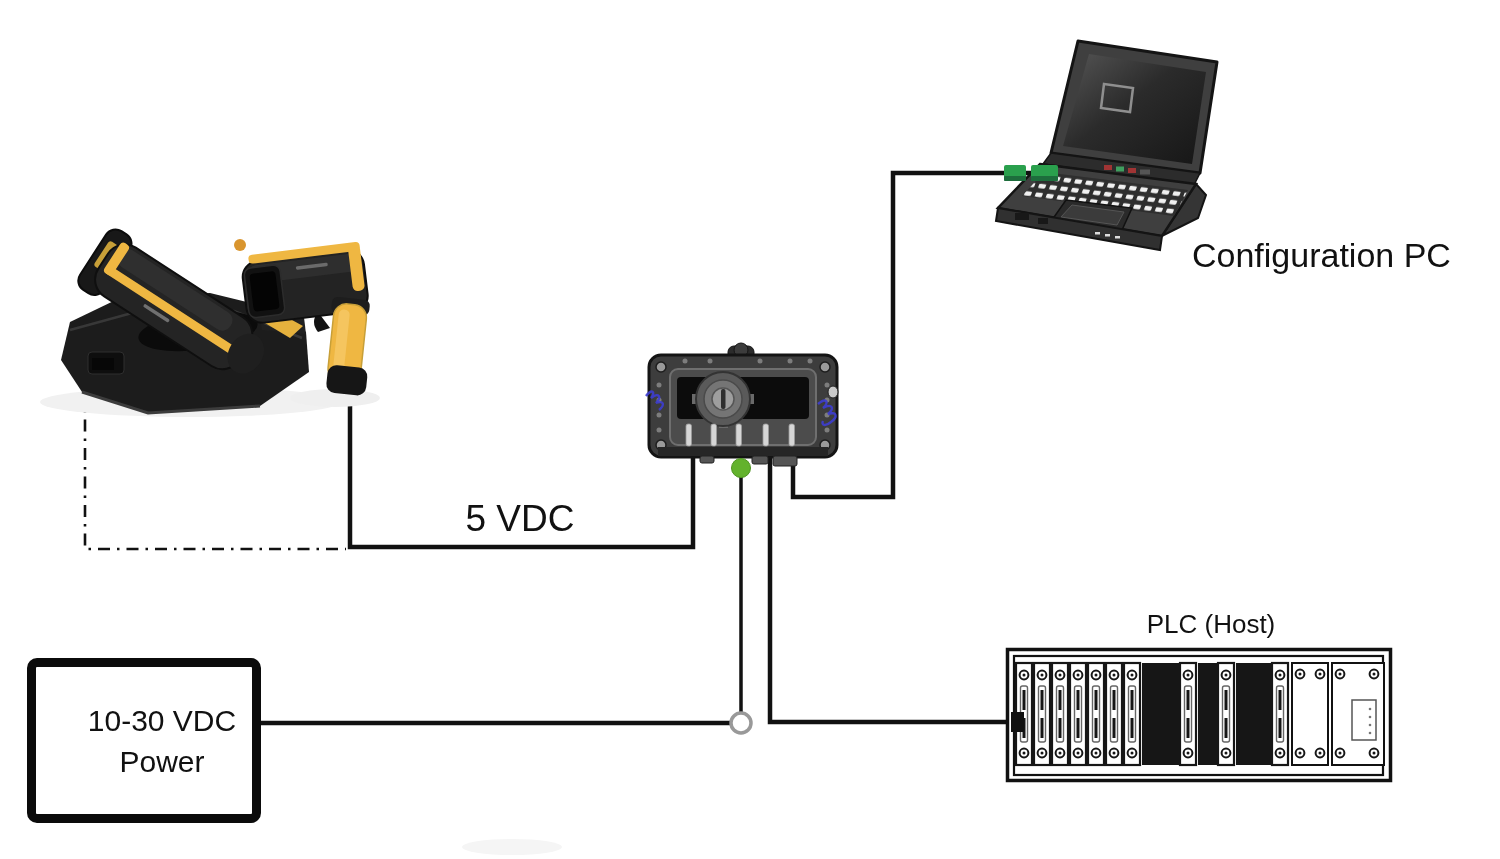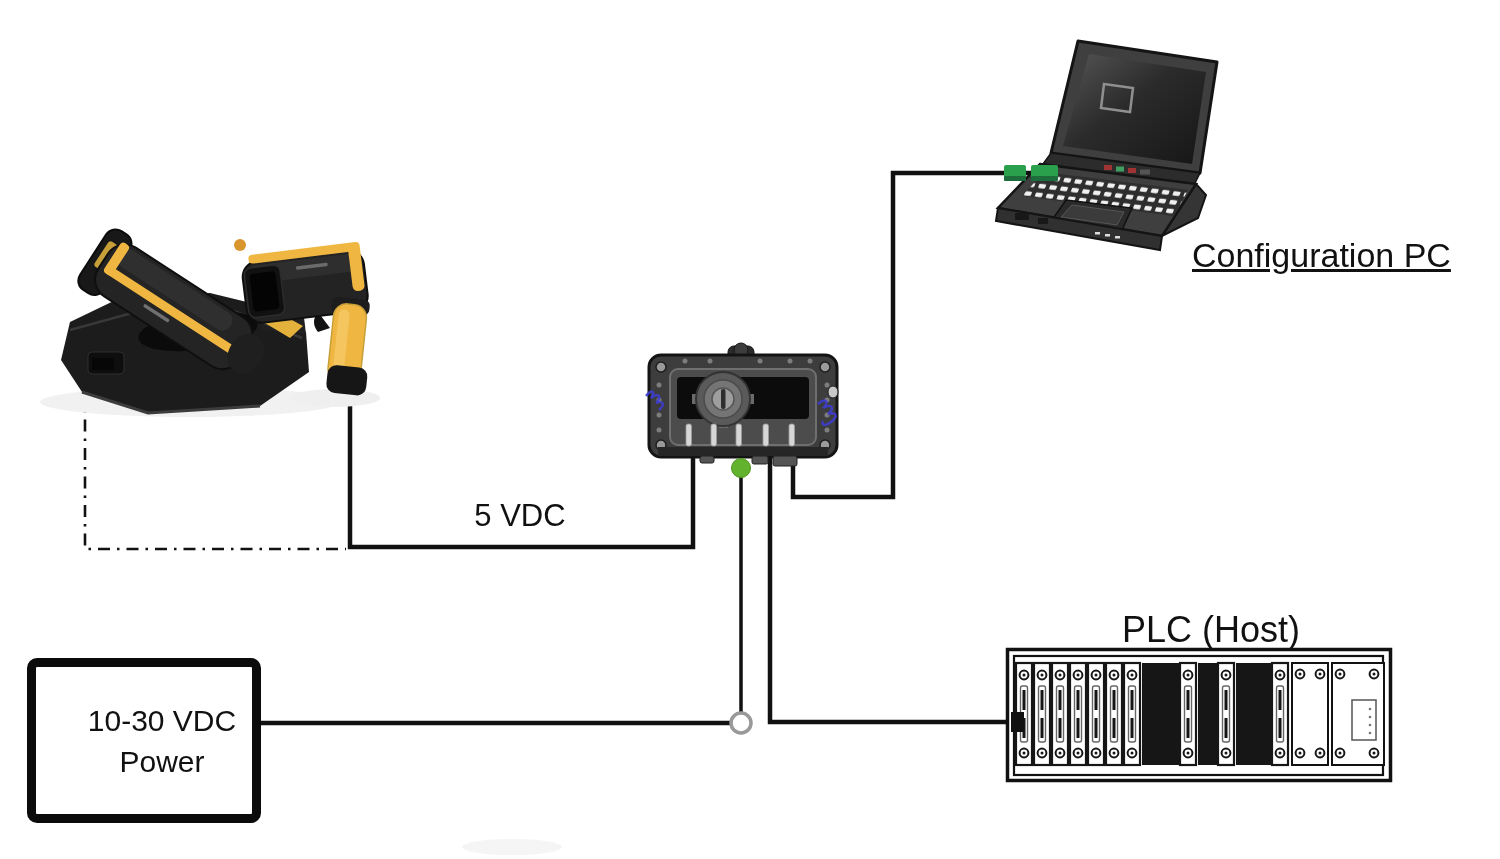--- a/index.html
+++ b/index.html
@@ -12,23 +12,23 @@
   }
   #diagram-svg{position:absolute;left:0;top:0;}
   .lbl{
     position:absolute;
     color:#111111;
     font-family:"Liberation Sans", sans-serif;
     white-space:nowrap;
   }
   .lbl-center{text-align:center;}
   #interface-box-label{left:592px;top:302px;width:300px;font-size:33px;}
-  #configuration-pc-label{left:1192px;top:236px;font-size:34px;text-decoration:underline;}
-  #plc-host-label{left:1061px;top:609px;width:300px;font-size:36px;}
-  #cable-voltage-label{left:420px;top:498px;width:200px;font-size:31px;}
+  #configuration-pc-label{left:1192px;top:236px;font-size:34px;}
+  #plc-host-label{left:1061px;top:609px;width:300px;font-size:26px;}
+  #cable-voltage-label{left:420px;top:498px;width:200px;font-size:37px;}
   #power-box{
     position:absolute;left:27px;top:658px;width:234px;height:165px;
     box-sizing:border-box;
     border:9px solid #0b0b0b;border-radius:10px;background:#ffffff;
     display:flex;flex-direction:column;align-items:center;justify-content:center;
     font-size:30px;color:#111;line-height:41px;padding-left:36px;
   }
 </style>
 </head>
 <body>

